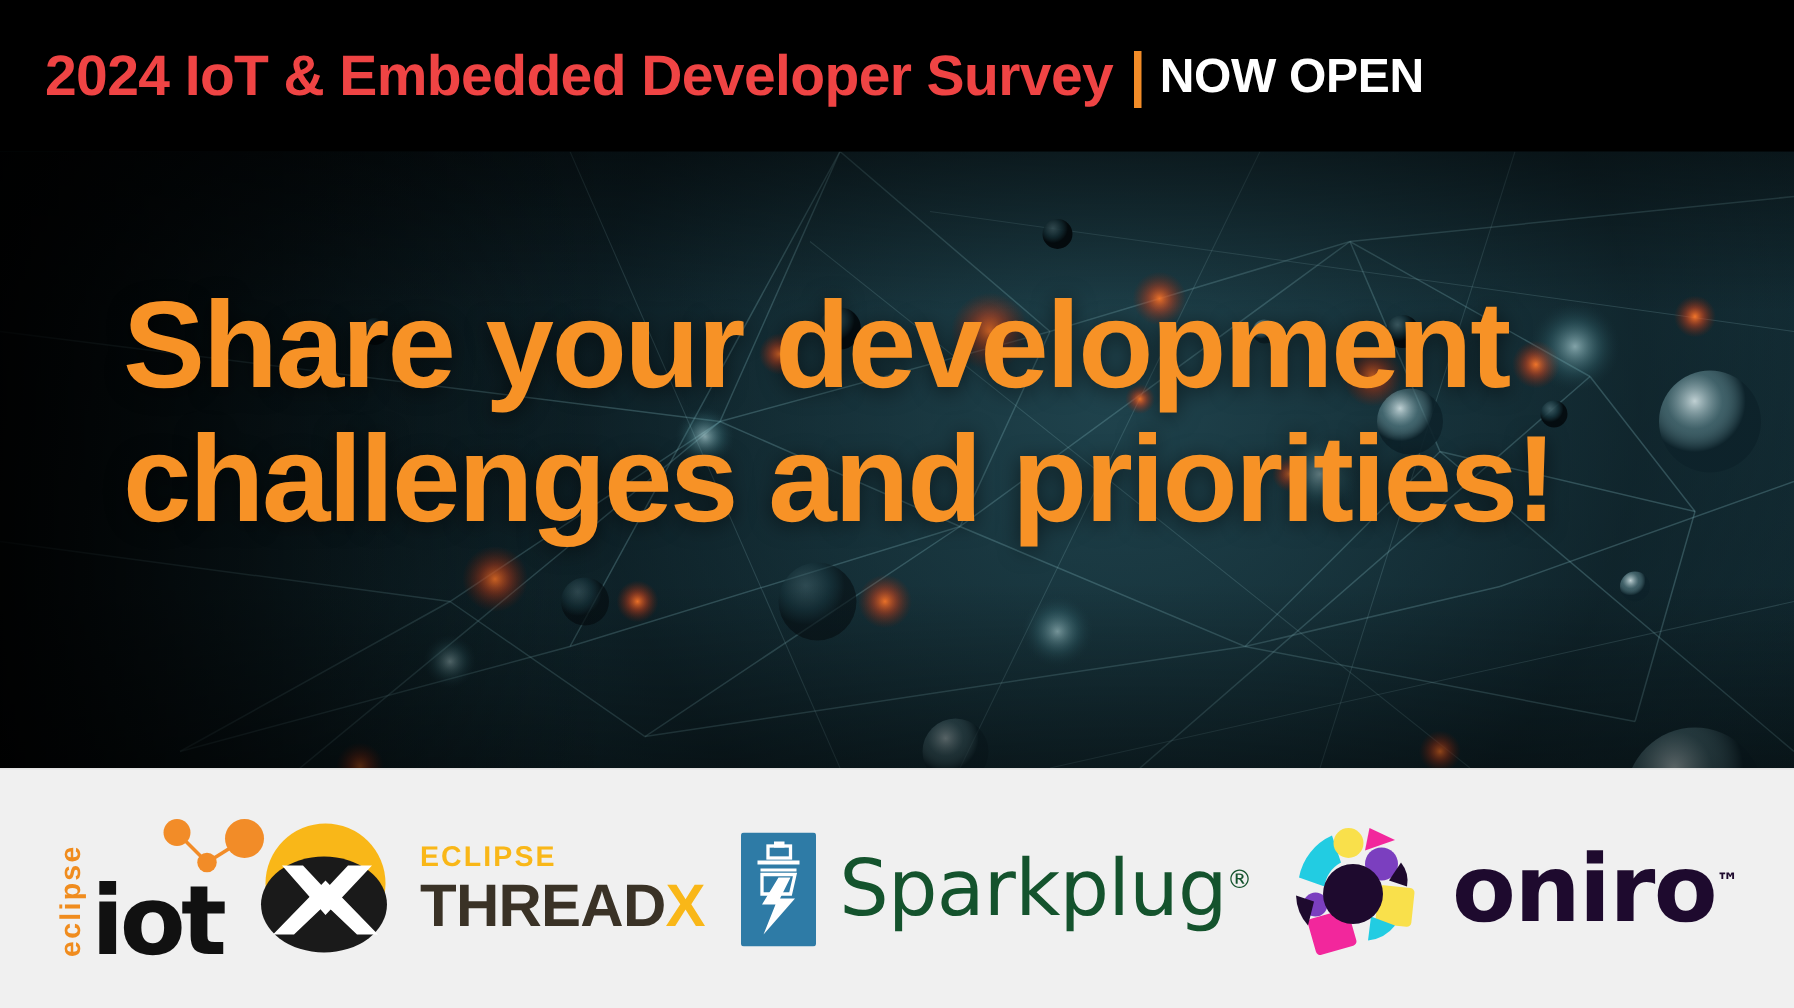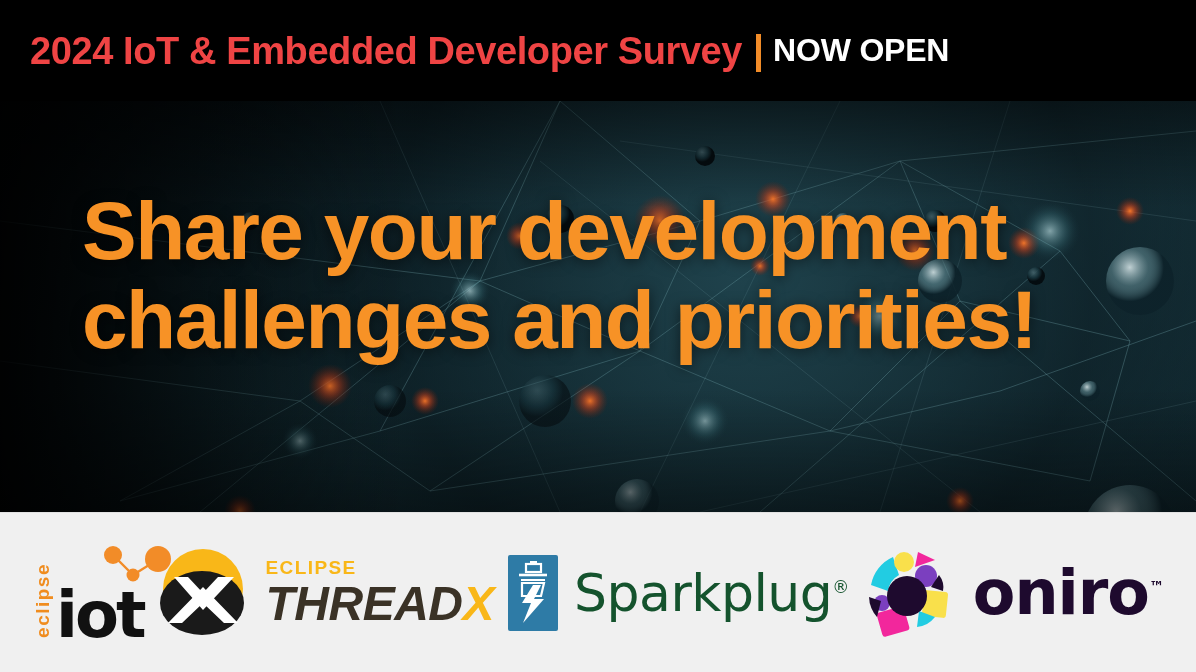--- a/index.html
+++ b/index.html
@@ -123,25 +123,24 @@
   .tx-wrap { display:flex; align-items:center; gap:12px; }
   .tx-text { display:flex; flex-direction:column; line-height:1; }
   .tx-eclipse {
     color:#F9B718;
     font-size:19px;
     font-weight:bold;
     letter-spacing:1.4px;
     margin-bottom:3px;
   }
   .tx-main {
-    font-size:48px;
+    font-size:40px;
     font-weight:bold;
     letter-spacing:-0.5px;
     color:#3A3226;
-    font-style:italic;
   }
   .tx-main .x { color:#F9B718; }
 
   
   .sp-wrap { display:flex; align-items:center; gap:16px; }
   .sp-word {
     color:#14532d;
     font-size:52px;
     font-weight:normal;
     letter-spacing:-0.5px;

